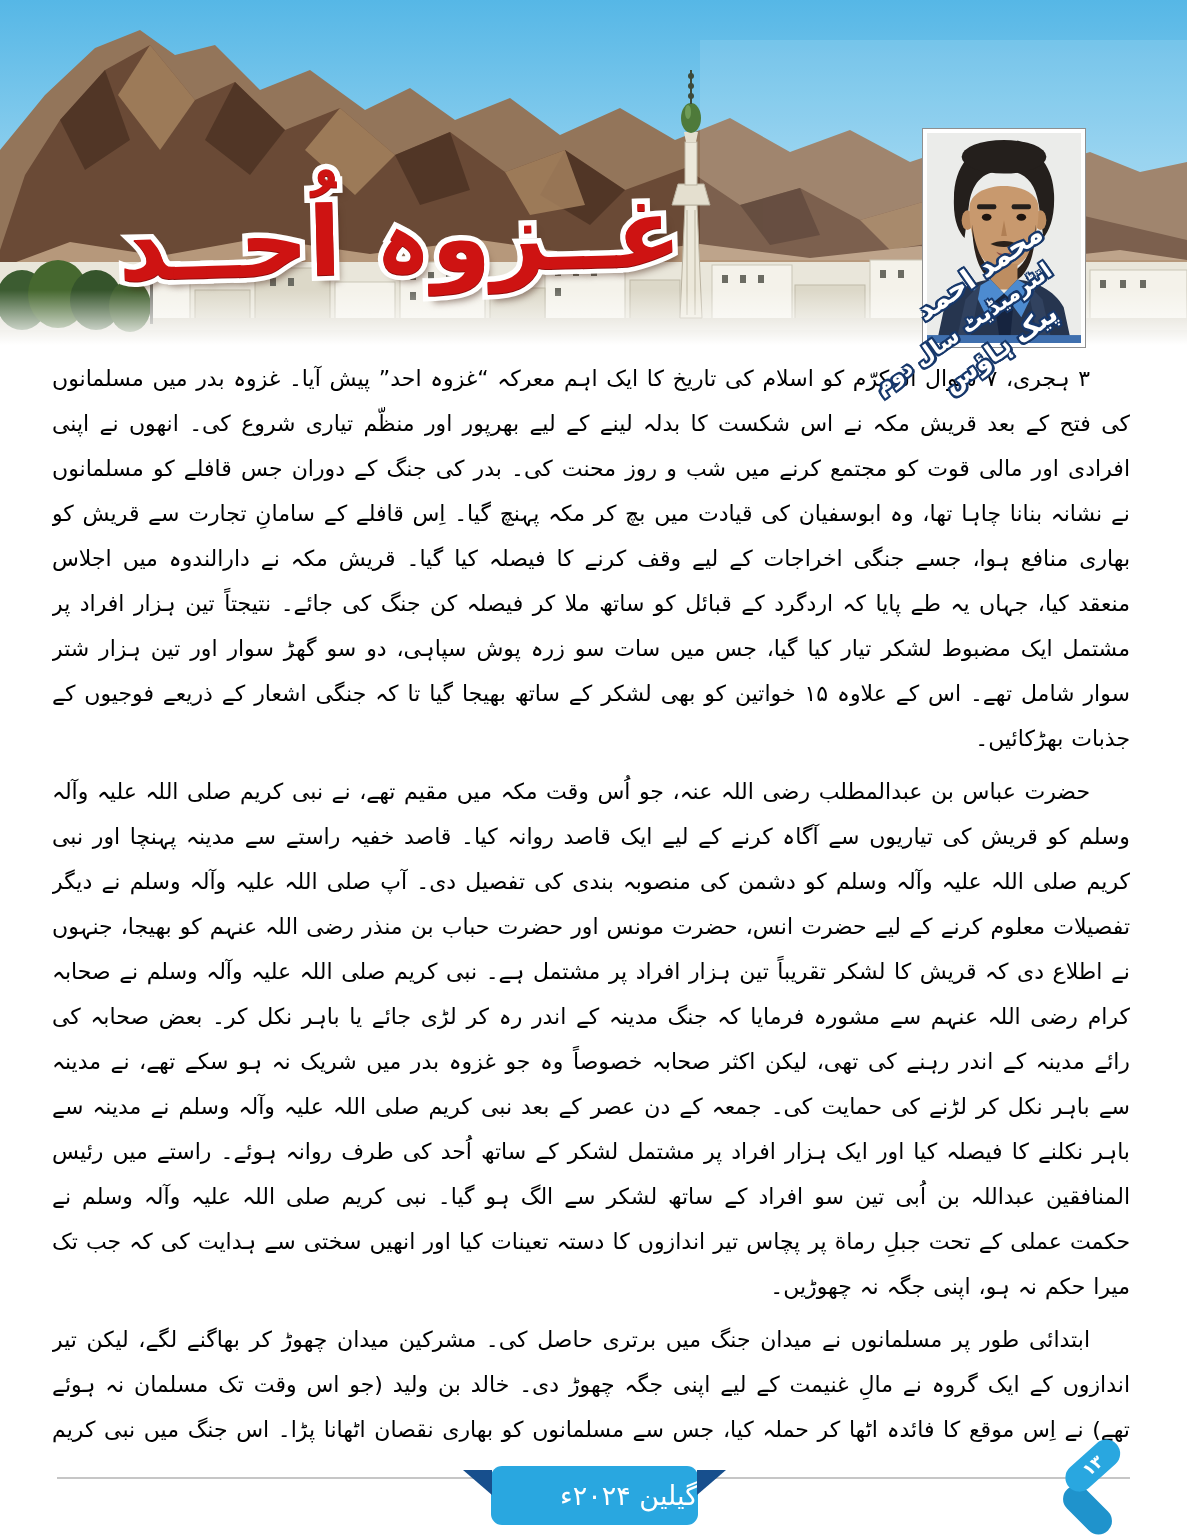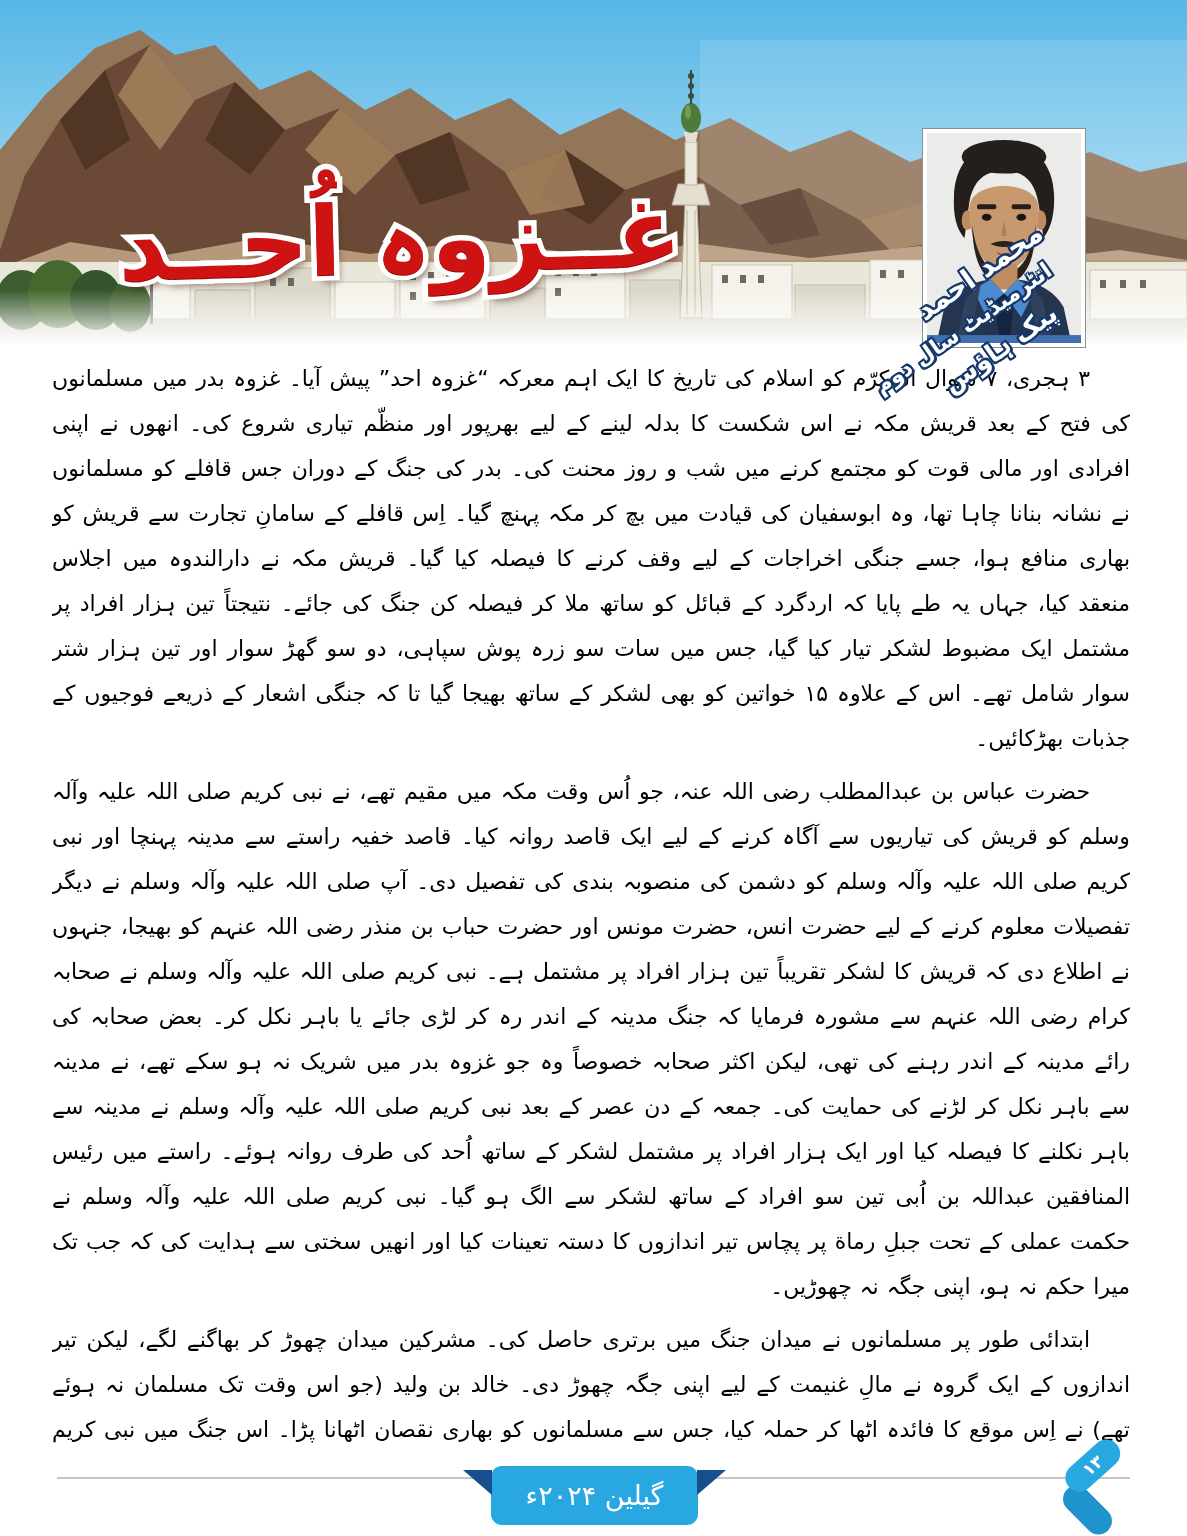--- a/index.html
+++ b/index.html
@@ -35,21 +35,21 @@
   
   .article{position:absolute;top:356px;right:57px;left:52px;height:1102px;overflow:hidden;
         direction:rtl;text-align:justify;color:#000;}
   .article p{margin:0 0 8px;font-size:22px;line-height:45px;text-indent:40px;
         word-spacing:1px;}
   .article p.center-last{text-align-last:center;}
 
   
   .divider{position:absolute;left:57px;right:57px;top:1477px;height:2px;background:#c6c6c6;z-index:1;}
   .ribbon{position:absolute;left:491px;top:1466px;width:207px;height:59px;background:#29a7e0;
-        border-radius:11px;z-index:3;display:flex;align-items:center;justify-content:center;}
+        border-radius:11px;z-index:3;display:flex;align-items:center;justify-content:flex-start;}
   .ribbon::before{content:"";position:absolute;left:-28px;top:4px;width:0;height:0;
         border-top:25px solid #174f8d;border-left:29px solid transparent;}
   .ribbon::after{content:"";position:absolute;right:-28px;top:4px;width:0;height:0;
         border-top:25px solid #174f8d;border-right:29px solid transparent;}
   .ribbon-label{color:#fff;font-size:27px;direction:rtl;white-space:nowrap;}
 
   .page-ribbon{position:absolute;left:1062px;top:1444px;width:90px;height:90px;z-index:3;}
   .arm-b{position:absolute;left:5px;top:32px;width:58px;height:27px;background:#1f93cc;
         border-radius:14px;transform:rotate(45deg);transform-origin:left center;}
   .arm-a{position:absolute;left:7px;top:29px;width:64px;height:28px;background:#29a7e0;

